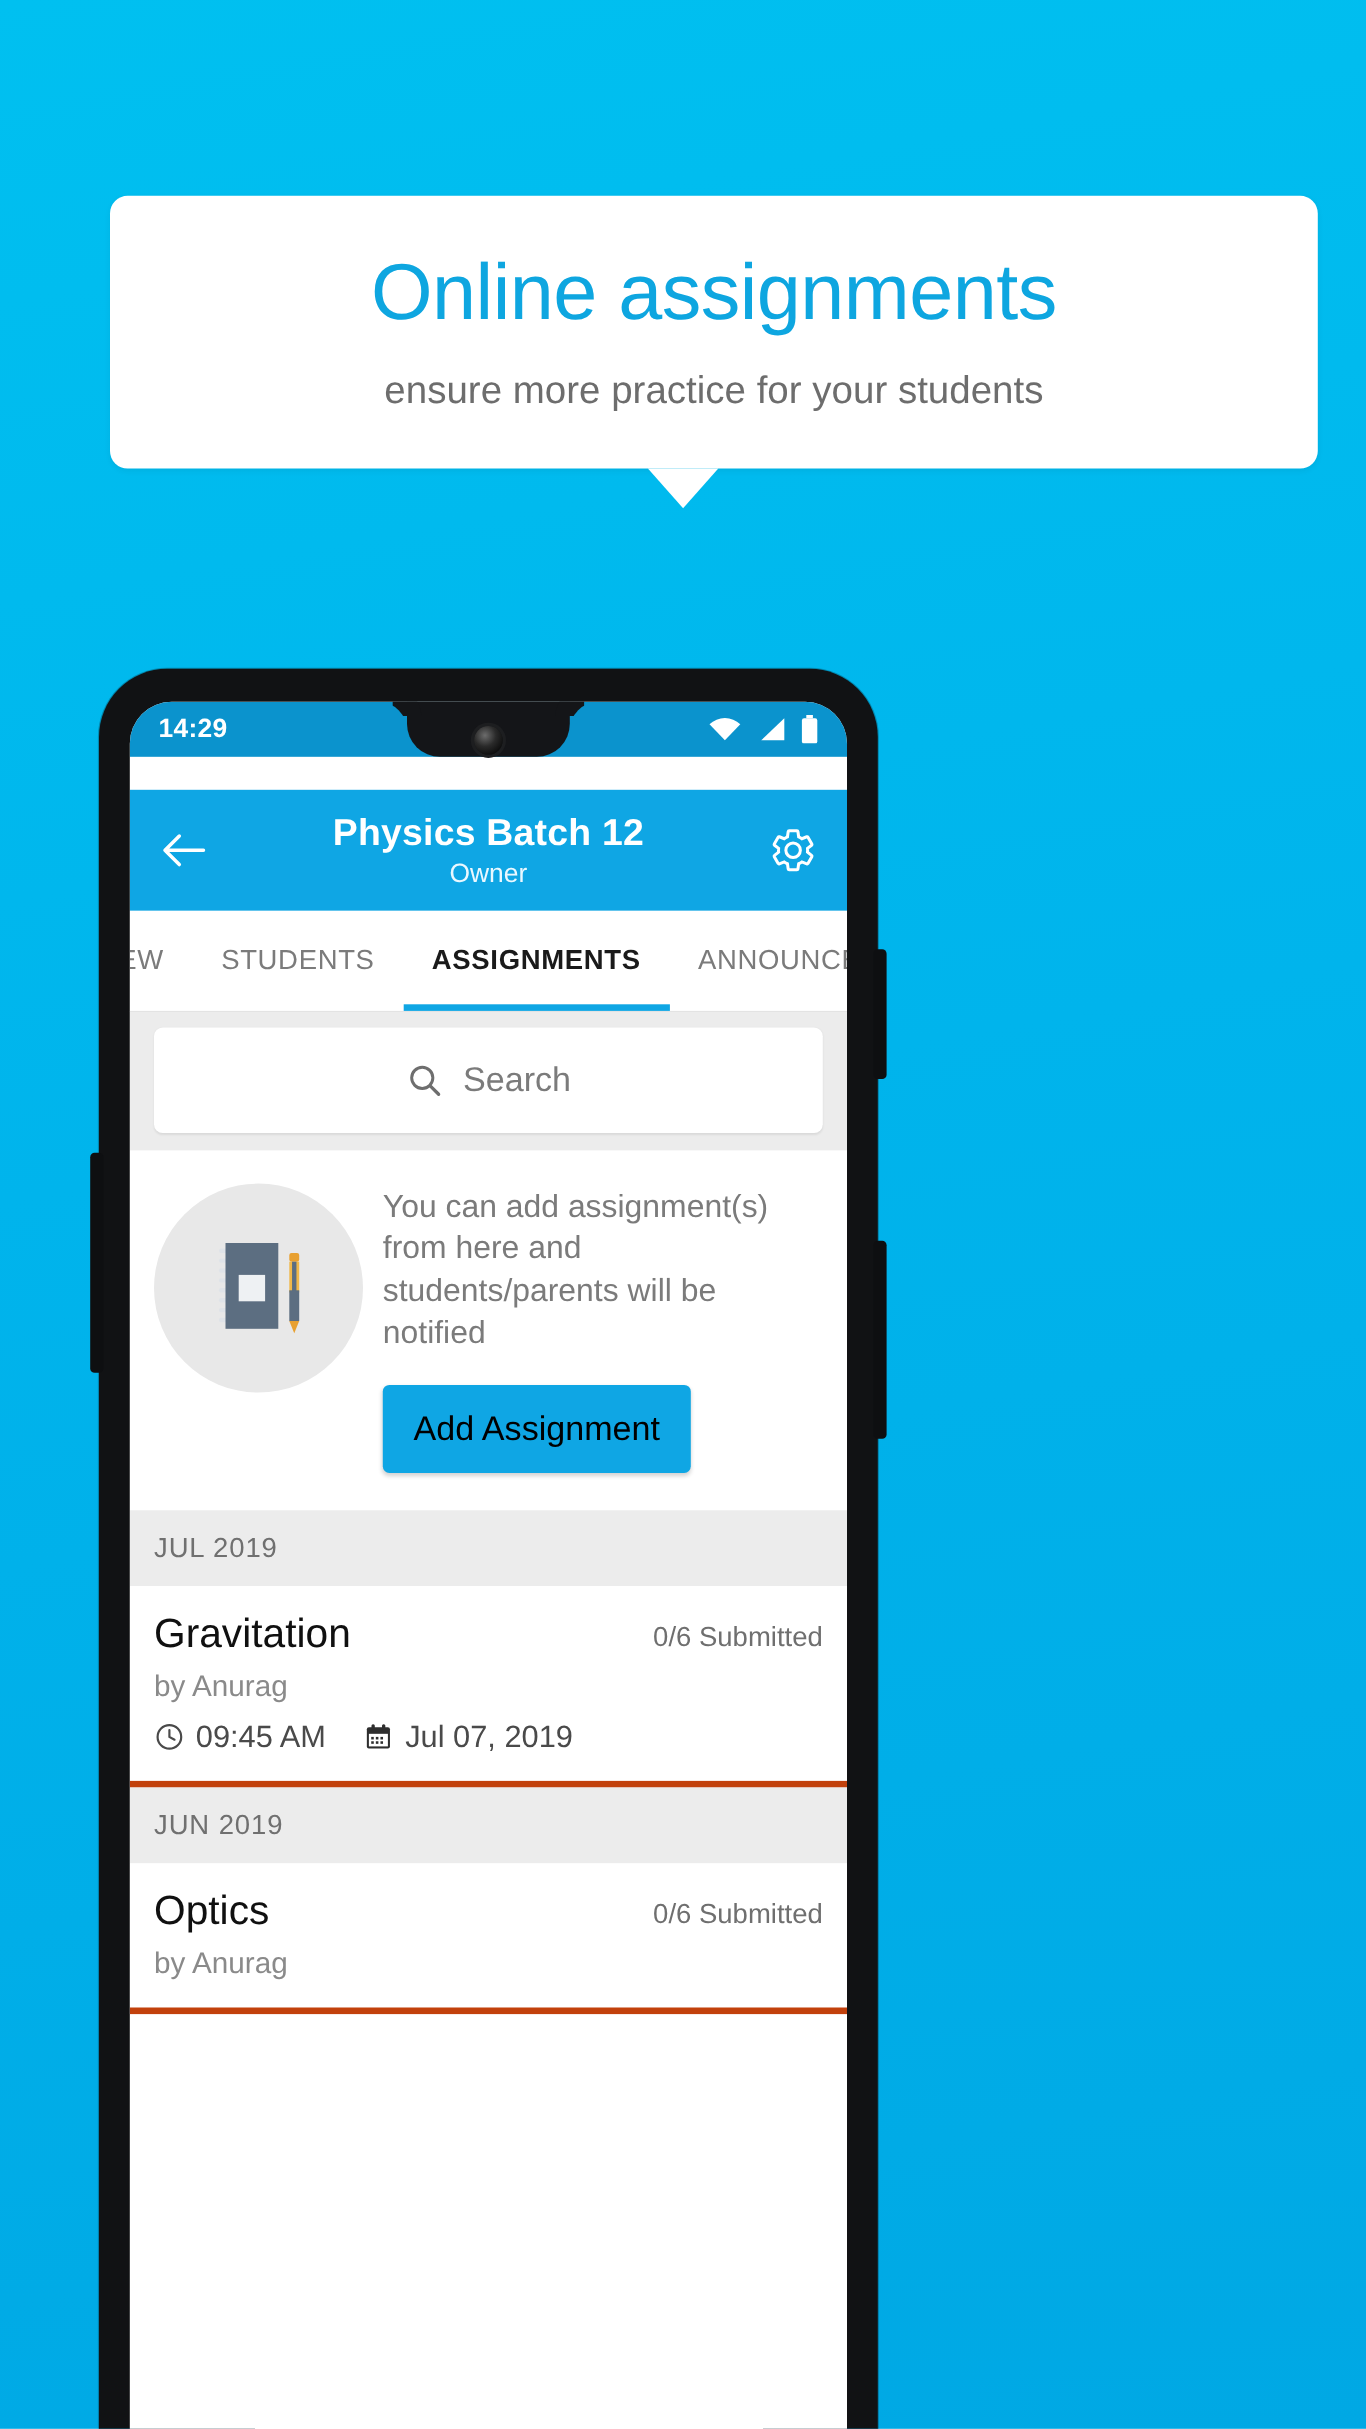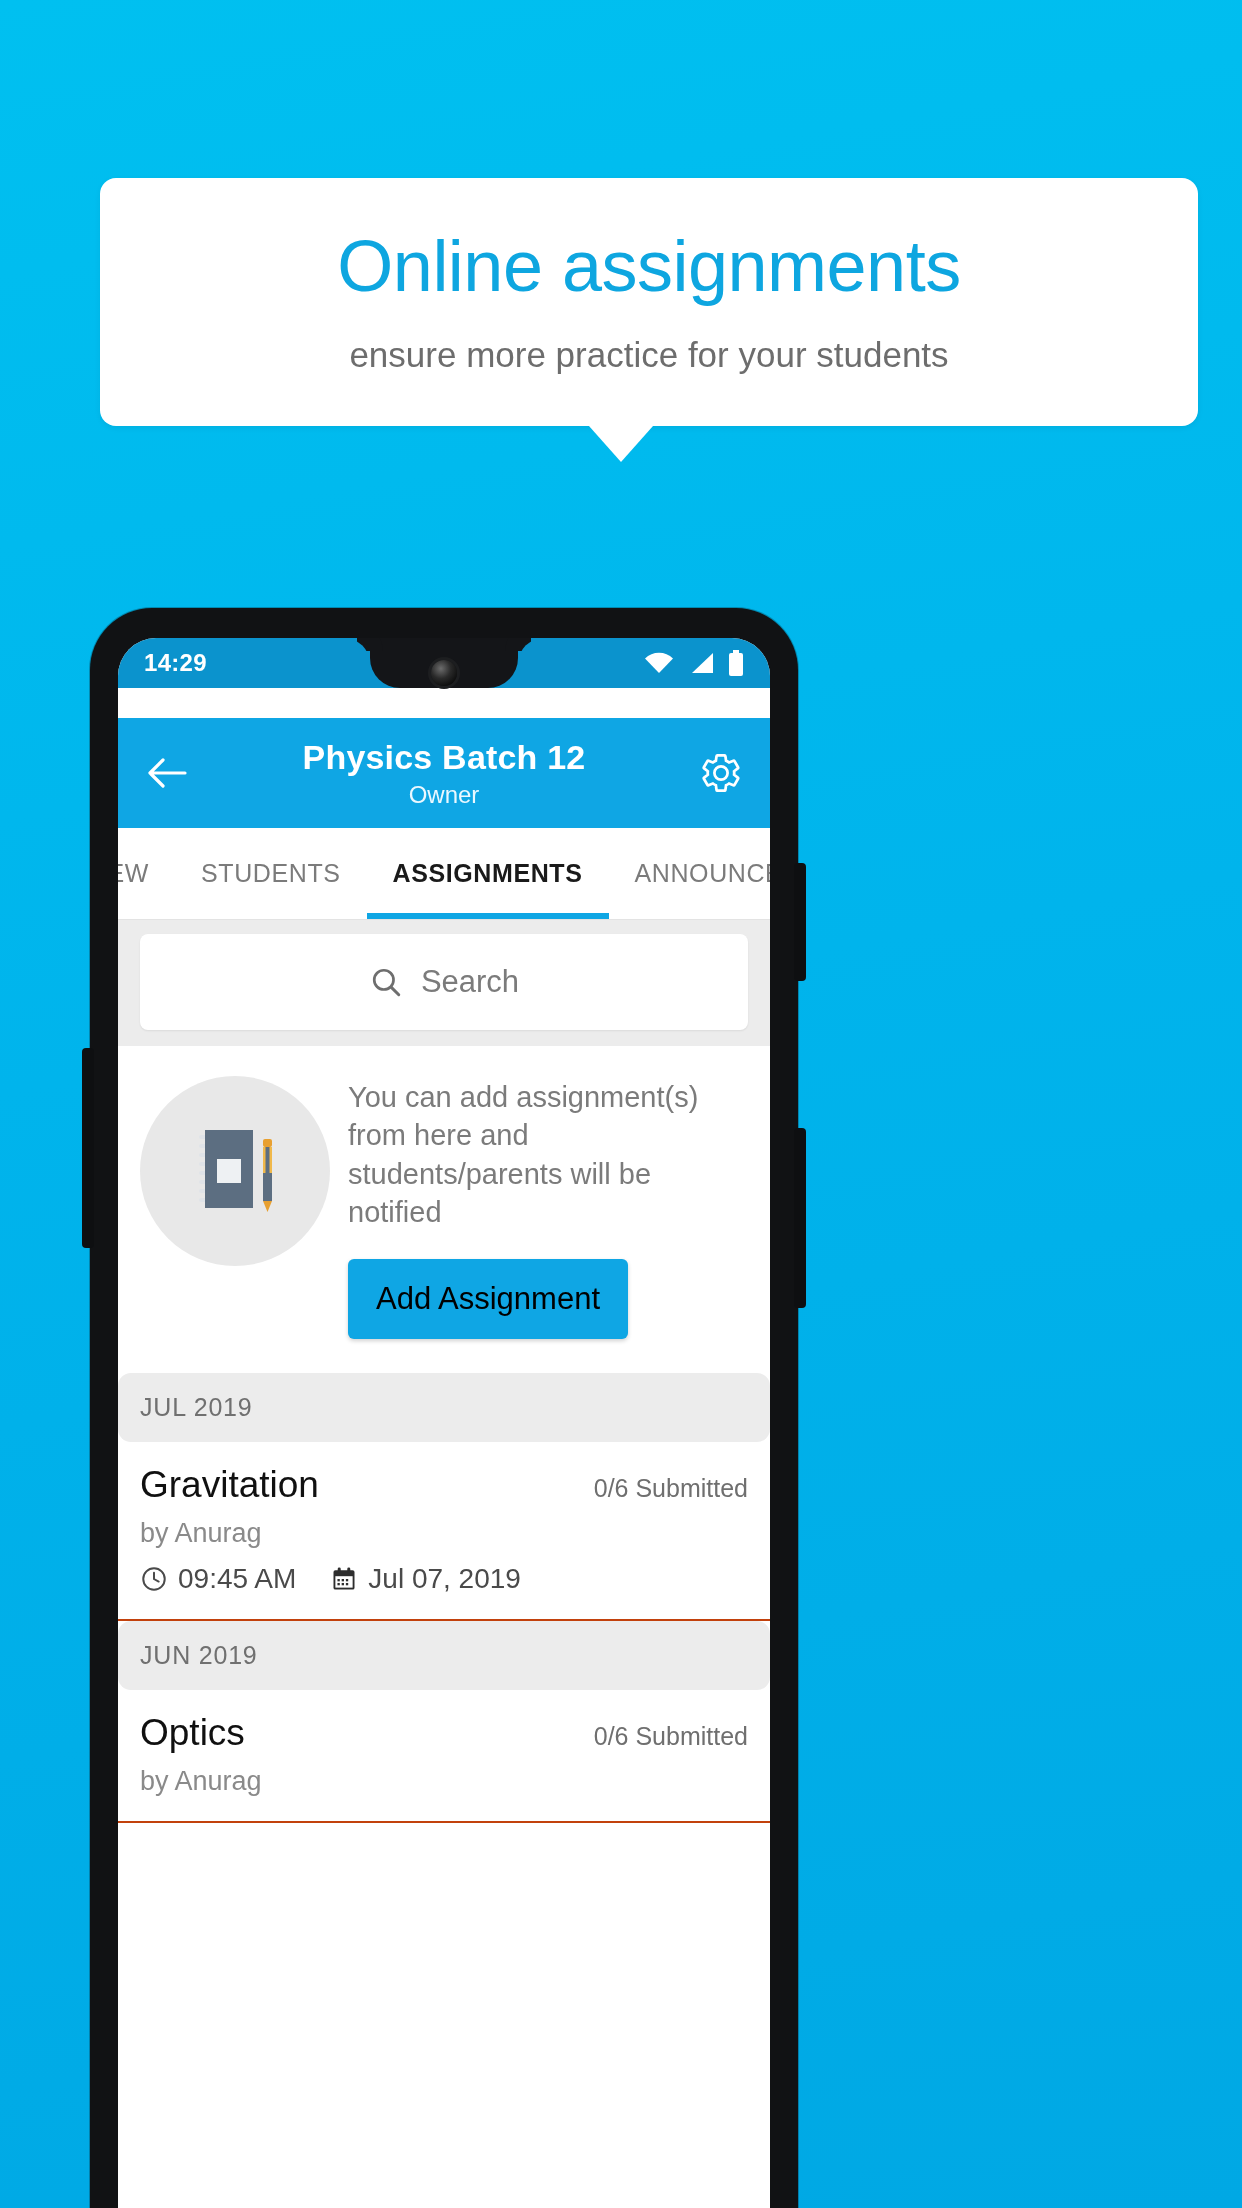--- a/index.html
+++ b/index.html
@@ -212,28 +212,27 @@
     box-shadow: 0 2px 4px rgba(0,0,0,0.18);
   }
 
   
   .month-head {
     background: #ececec;
     padding: 20px 22px;
     color: #707070;
     font-size: 25px;
     letter-spacing: .8px;
-    border-radius: 13px;
   }
 
   
   .assign {
     background:#fff;
     padding: 22px 22px 24px 22px;
-    border-bottom: 2px solid #c2410c;
+    border-bottom: 6px solid #c2410c;
   }
   .assign-top { display:flex; align-items:flex-start; }
   .assign-title { font-size: 37px; color:#101010; font-weight:400; }
   .assign-sub  { font-size: 27px; color:#8a8a8a; margin-top: 12px; }
   .assign-meta { display:flex; align-items:center; gap:10px; margin-top: 14px; color:#4a4a4a; font-size:28px; }
   .assign-meta .sep { width: 14px; }
   .submitted {
     margin-left:auto; color:#6f6f6f; font-size: 25px; padding-top: 10px; white-space:nowrap;
   }
   svg { display:block; }

